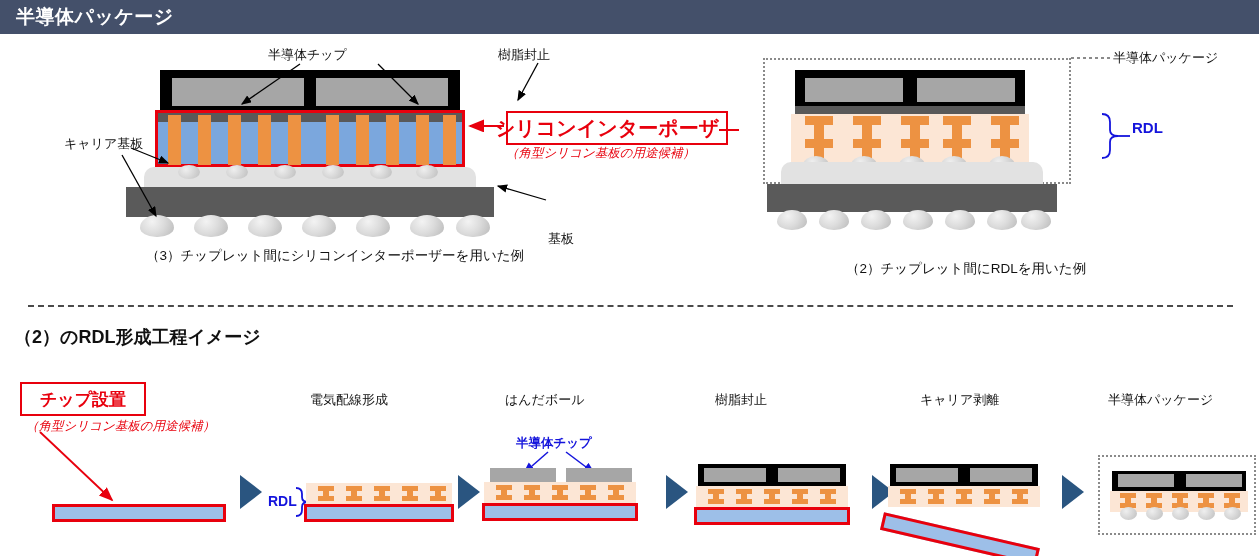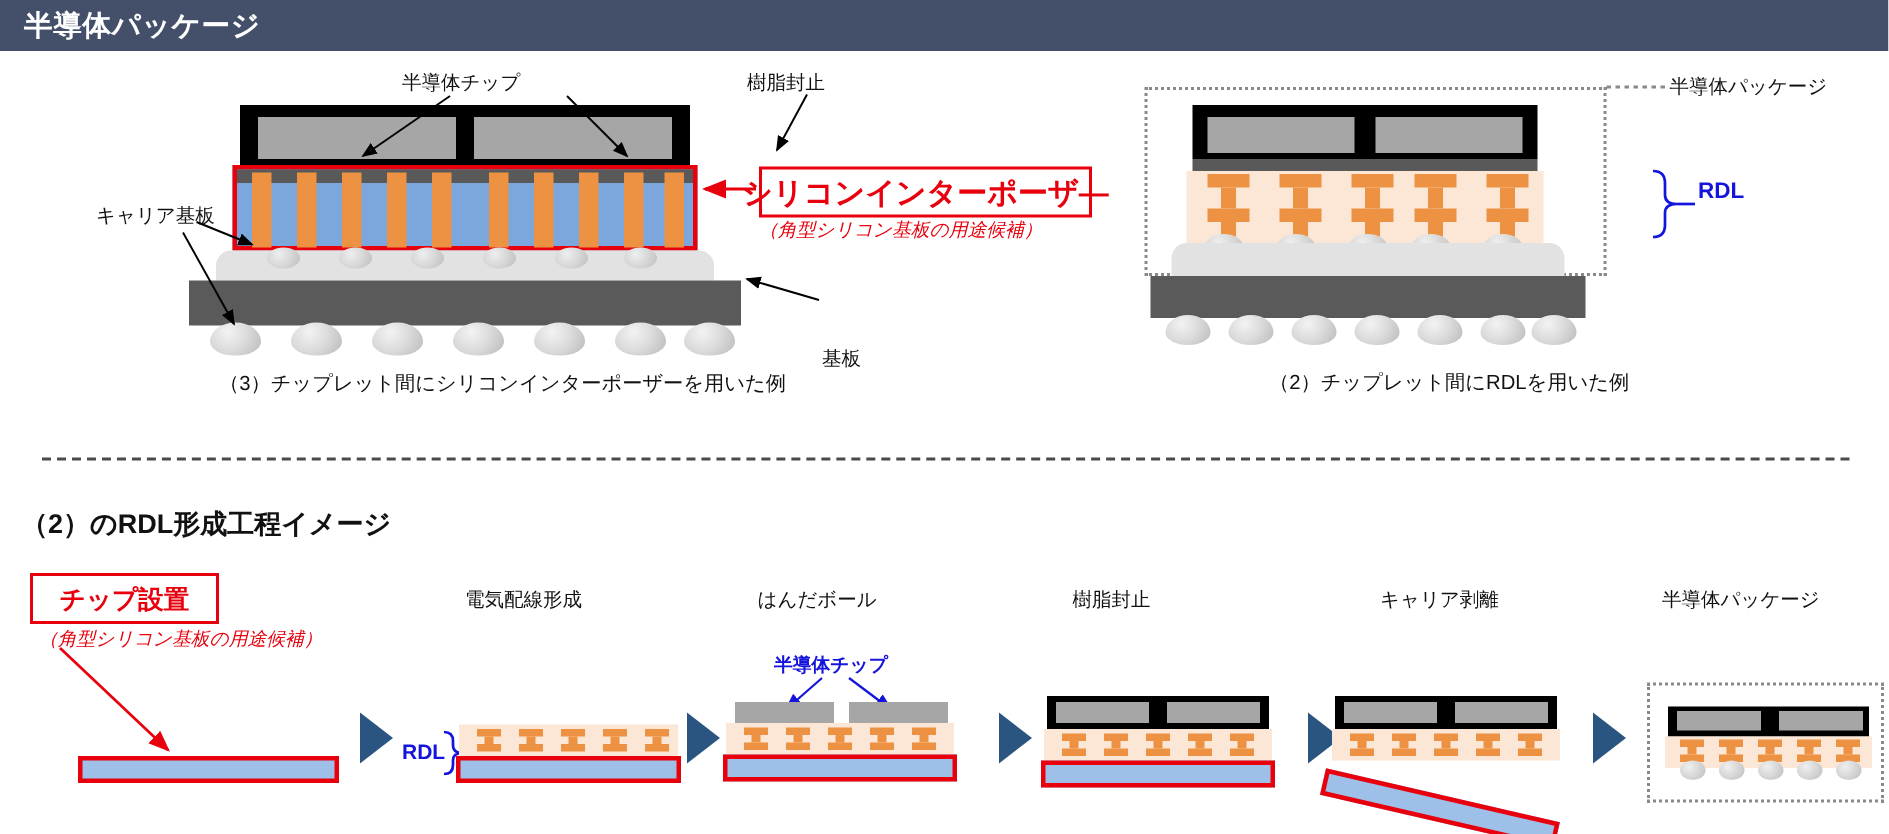--- a/index.html
+++ b/index.html
@@ -195,25 +195,25 @@
   <div class="abs ball" style="left:106px;top:162px;width:30px;height:20px;"></div>
   <div class="abs ball" style="left:148px;top:162px;width:30px;height:20px;"></div>
   <div class="abs ball" style="left:190px;top:162px;width:30px;height:20px;"></div>
   <div class="abs ball" style="left:232px;top:162px;width:30px;height:20px;"></div>
   <div class="abs ball" style="left:266px;top:162px;width:30px;height:20px;"></div>
 </div>
 
 <div class="abs lbl" style="left:1113px;top:50px;">半導体パッケージ</div>
 <div class="abs lbl-blue" style="left:1132px;top:119px;font-size:15px;">RDL</div>
 
-<div class="abs lbl-cap" style="left:846px;top:246px;">（2）チップレット間にRDLを用いた例</div>
+<div class="abs lbl-cap" style="left:846px;top:260px;">（2）チップレット間にRDLを用いた例</div>
 
 <div class="abs" id="divider"></div>
 
-<div class="abs sect-head" style="left:14px;top:325px;margin-top:12px;">（2）のRDL形成工程イメージ</div>
+<div class="abs sect-head" style="left:14px;top:325px;">（2）のRDL形成工程イメージ</div>
 
 <div class="abs redbox" style="left:20px;top:382px;width:122px;height:30px;font-size:17px;">
   <span>チップ設置</span>
 </div>
 <div class="abs lbl-red" style="left:26px;top:418px;font-size:12.5px;">（角型シリコン基板の用途候補）</div>
 
 <div class="abs lbl" style="left:310px;top:392px;">電気配線形成</div>
 <div class="abs lbl" style="left:505px;top:392px;">はんだボール</div>
 <div class="abs lbl" style="left:715px;top:392px;">樹脂封止</div>
 <div class="abs lbl" style="left:920px;top:392px;">キャリア剥離</div>

